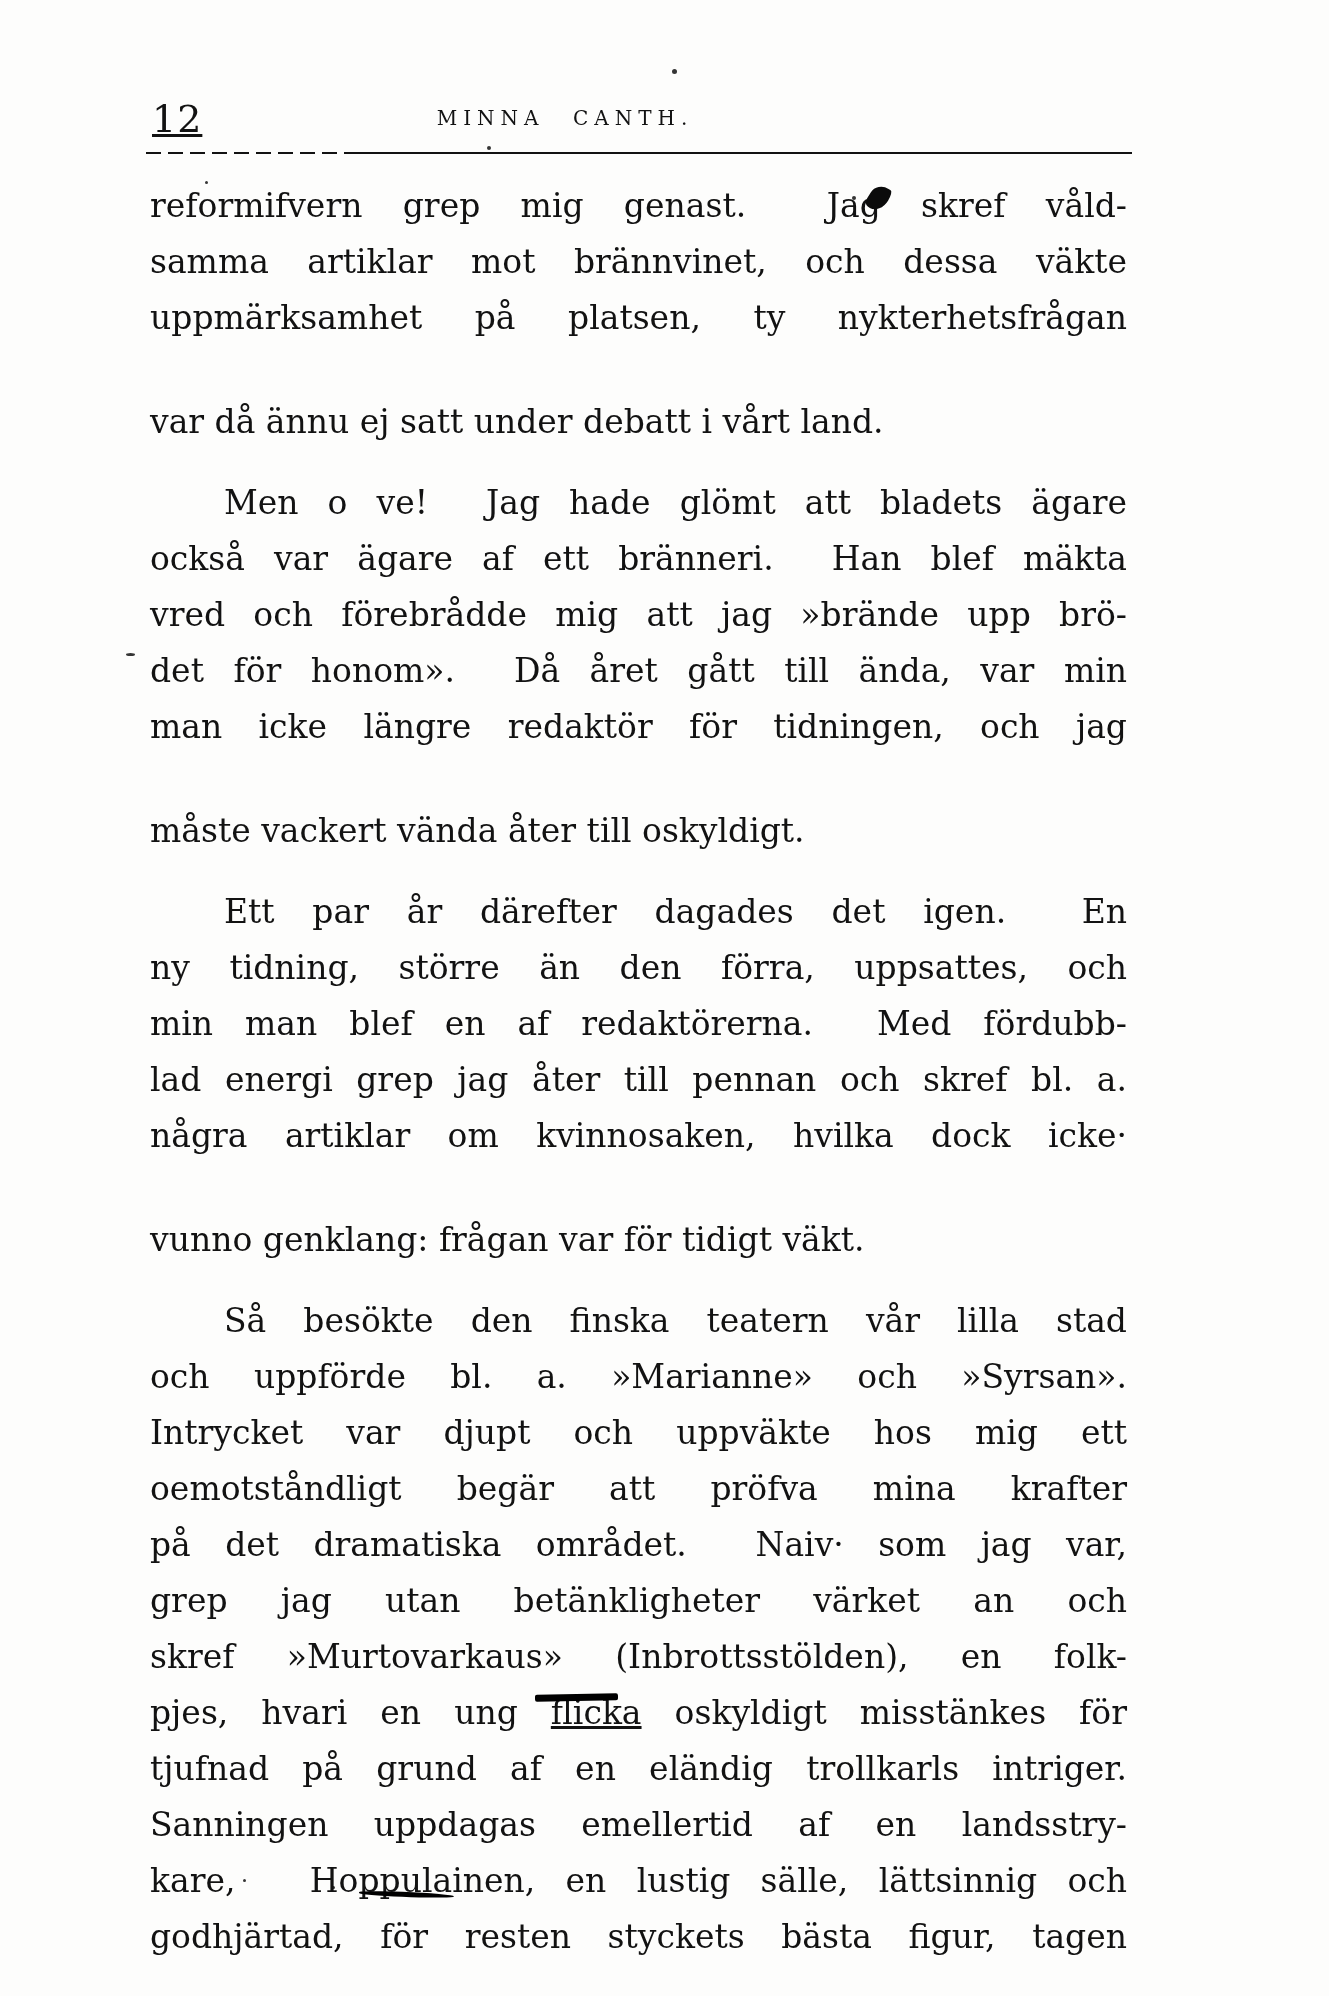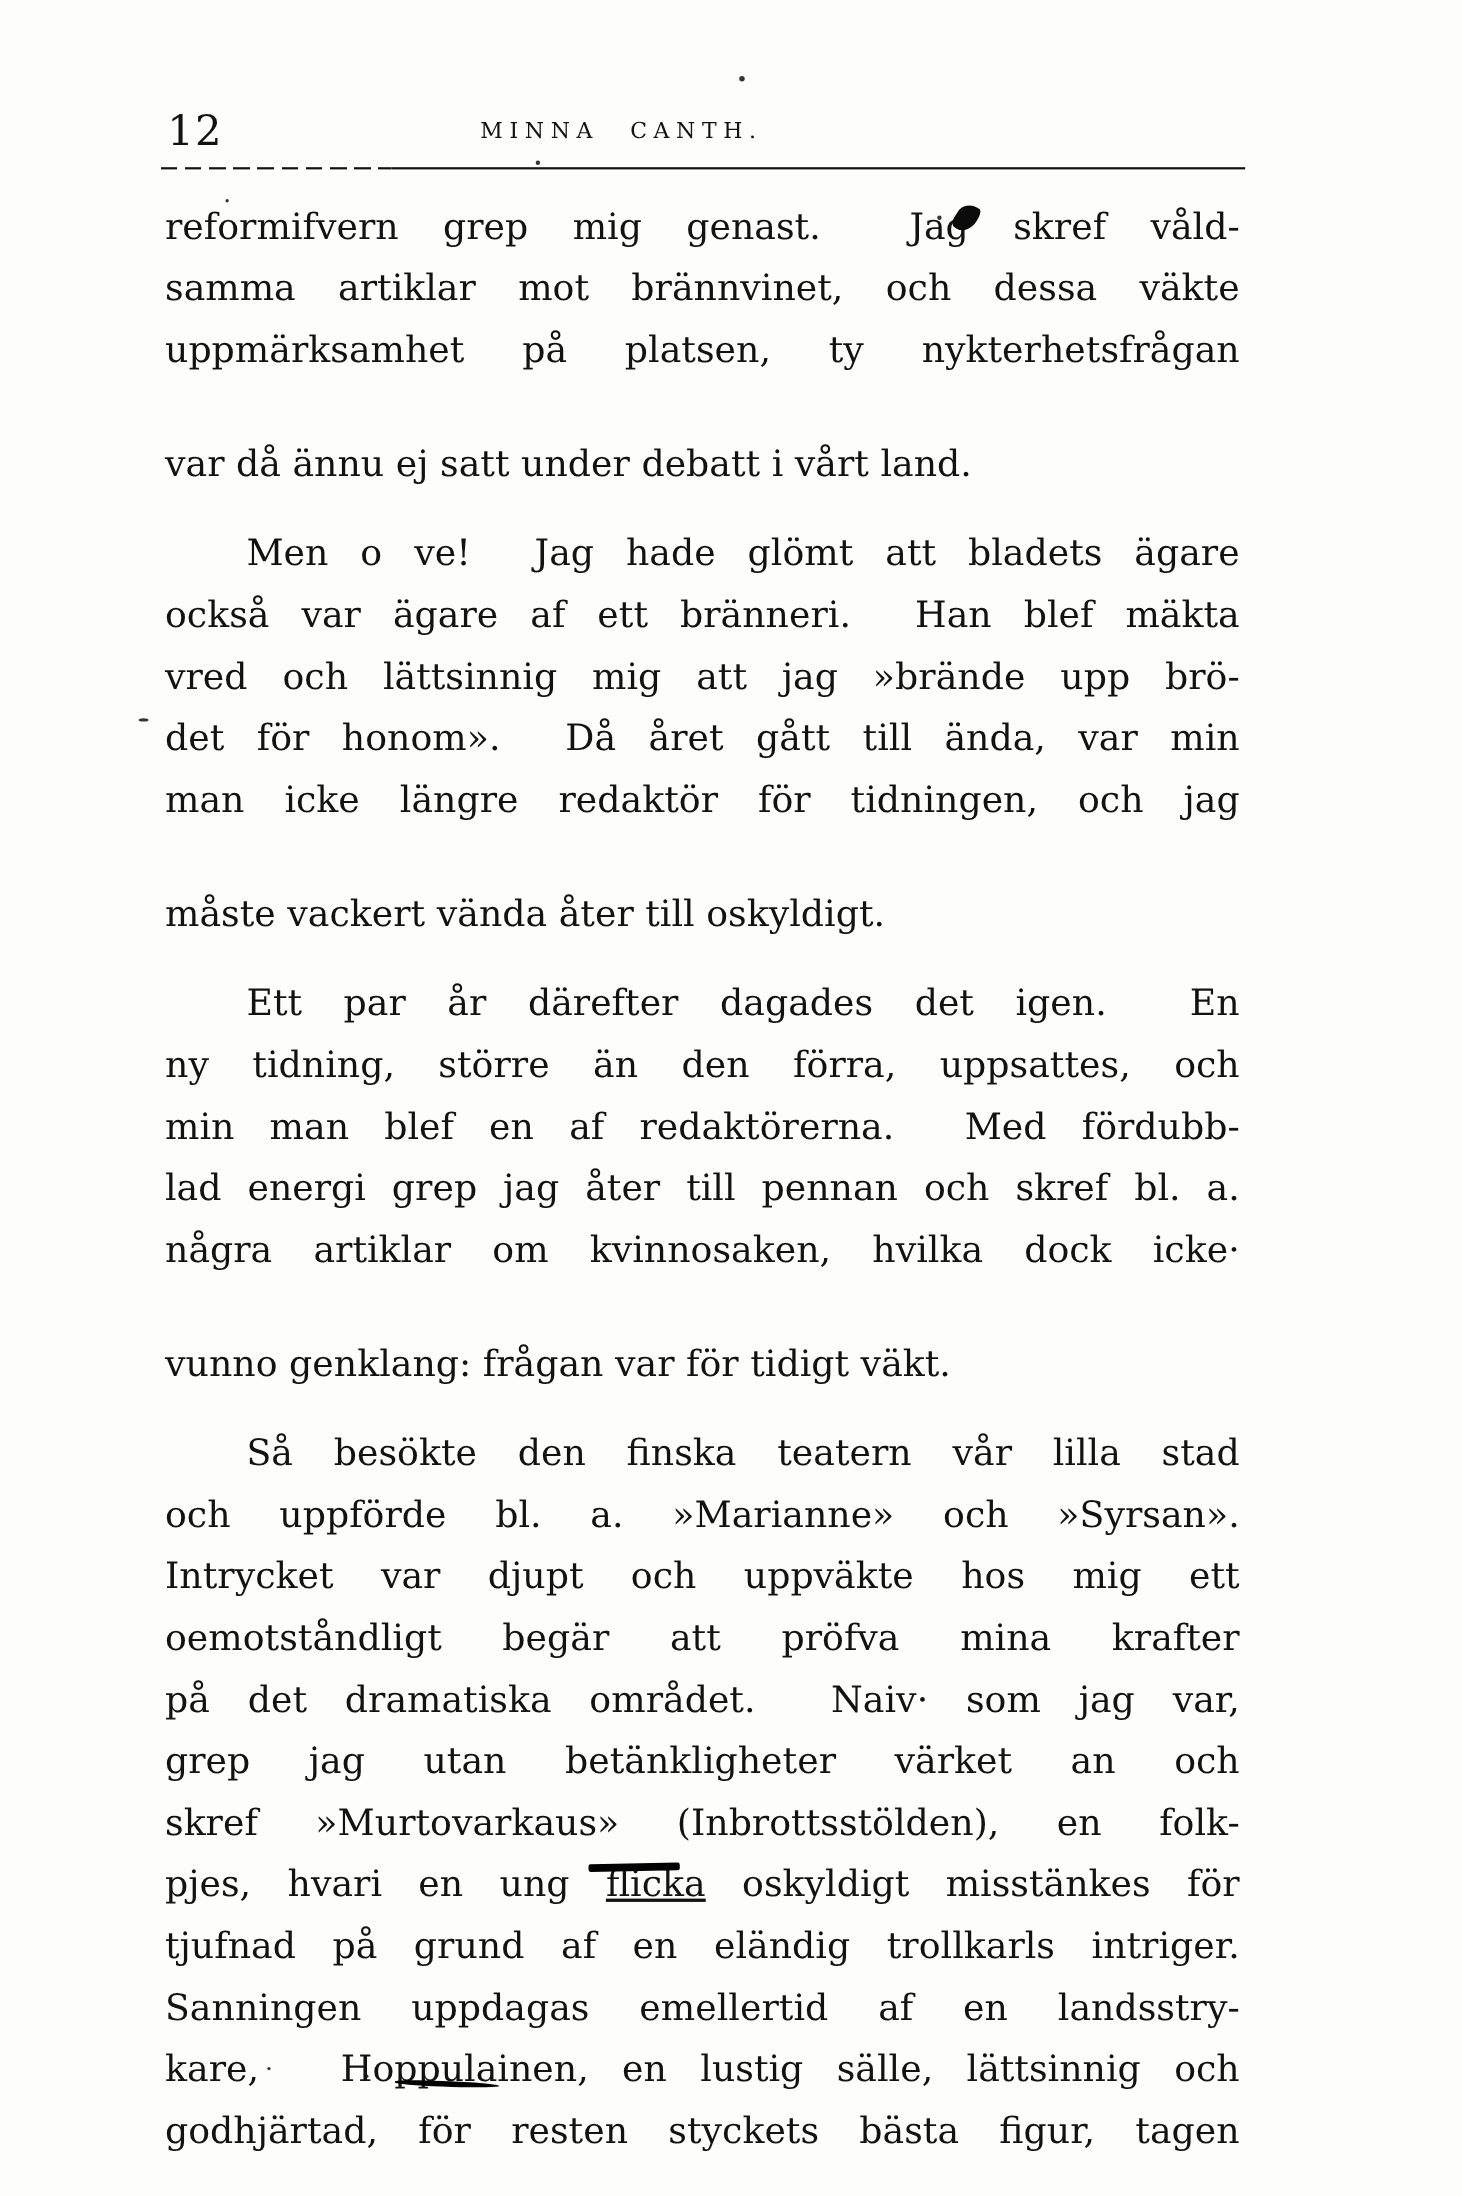--- a/index.html
+++ b/index.html
@@ -10,20 +10,21 @@
     font-family: "DejaVu Serif", serif;
     color: var(--ink, #121212);
     overflow: hidden;
   }
   .scan-page { position: absolute; inset: 0; }
 
   .page-number {
     position: absolute; left: 152px; top: 100px;
     font-size: 38px; line-height: 1;
     letter-spacing: 1px;
+    text-decoration: underline;
   }
   .running-header {
     position: absolute; left: 150px; top: 108px; width: 830px;
     text-align: center;
     font-size: 20px; line-height: 1;
     letter-spacing: 6px; word-spacing: 16px;
   }
   .header-rule {
     position: absolute; left: 146px; top: 151px; width: 986px; height: 3px;
     background-image:
@@ -96,21 +97,21 @@
   <div class="text-block">
       <div class="para">
         <div class="line"><span>reformifvern grep mig genast.&nbsp; Ja</span><span class="mark-blob">g</span><span> skref våld-</span></div>
         <div class="line">samma artiklar mot brännvinet, och dessa väkte</div>
         <div class="line">uppmärksamhet på platsen, ty nykterhetsfrågan</div>
         <div class="line noj">var då ännu ej satt under debatt i vårt land.</div>
       </div>
       <div class="para indent">
         <div class="line">Men o ve!&nbsp; Jag hade glömt att bladets ägare</div>
         <div class="line">också var ägare af ett bränneri.&nbsp; Han blef mäkta</div>
-        <div class="line">vred och lättsinnig mig att jag »brände upp brö-</div>
+        <div class="line">vred och förebrådde mig att jag »brände upp brö-</div>
         <div class="line">det för honom».&nbsp; Då året gått till ända, var min</div>
         <div class="line">man icke längre redaktör för tidningen, och jag</div>
         <div class="line noj">måste vackert vända åter till oskyldigt.</div>
       </div>
       <div class="para indent">
         <div class="line">Ett par år därefter dagades det igen.&nbsp; En</div>
         <div class="line">ny tidning, större än den förra, uppsattes, och</div>
         <div class="line">min man blef en af redaktörerna.&nbsp; Med fördubb-</div>
         <div class="line">lad energi grep jag åter till pennan och skref bl. a.</div>
         <div class="line">några artiklar om kvinnosaken, hvilka dock icke·</div>

